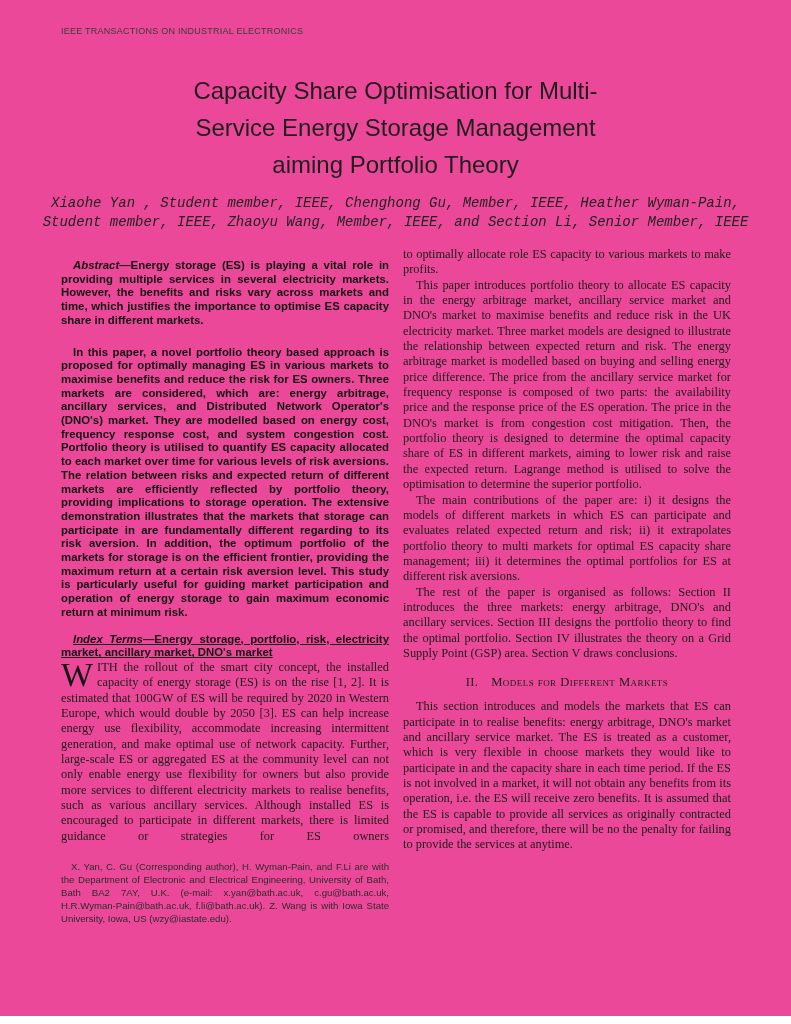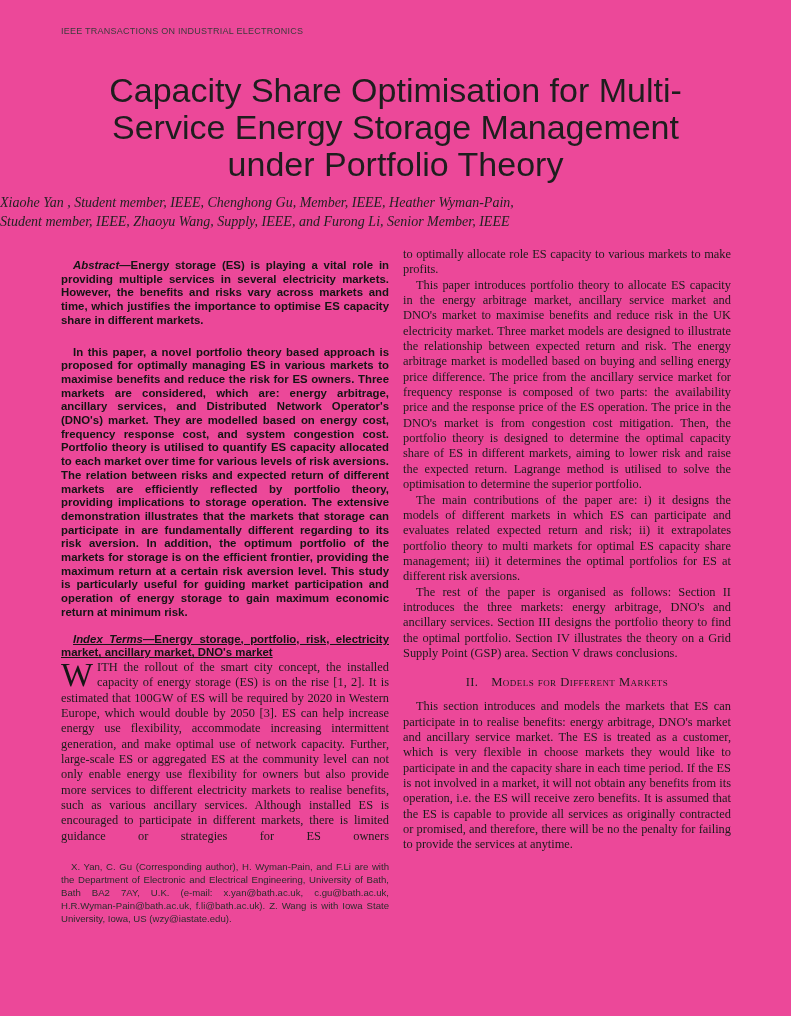--- a/index.html
+++ b/index.html
@@ -20,28 +20,28 @@
     position: absolute; left: 61px; top: 26px;
     font-family: "Liberation Sans", sans-serif;
     font-size: 9px; letter-spacing: 0.25px;
     color: #3b3b3b;
     white-space: nowrap;
   }
   .title-block {
     margin: 0 auto; padding-top: 72px;
     text-align: center;
     font-family: "Liberation Sans", sans-serif;
-    font-size: 34px; line-height: 37px;
+    font-size: 24px; line-height: 37px;
     font-weight: 400; color: #1e1e1e;
   }
   .title-line { display: block; }
   .authors-block {
     margin-top: 11px;
-    text-align: left;
-    font-family: Liberation Serif, serif;
+    text-align: center;
+    font-family: Liberation Mono, monospace;
     font-style: italic;
     font-size: 14px; line-height: 18.5px;
     color: #222222;
   }
   .author-line { display: block; white-space: nowrap; }
   .columns {
     display: flex;
     margin: 16px 60px 0 61px;
     gap: 14px;
   }
@@ -115,26 +115,26 @@
 </head>
 <body>
 
 <div class="page">
 
   <div class="running-header">IEEE TRANSACTIONS ON INDUSTRIAL ELECTRONICS</div>
 
   <h1 class="title-block">
     <span class="title-line">Capacity Share Optimisation for Multi-</span>
     <span class="title-line">Service Energy Storage Management</span>
-    <span class="title-line">under Portfolio Theory</span>
+    <span class="title-line">aiming Portfolio Theory</span>
   </h1>
 
   <div class="authors-block">
     <span class="author-line">Xiaohe Yan , Student member, IEEE, Chenghong Gu, Member, IEEE, Heather Wyman-Pain,</span>
-    <span class="author-line">Student member, IEEE, Zhaoyu Wang, Supply, IEEE, and Furong Li, Senior Member, IEEE</span>
+    <span class="author-line">Student member, IEEE, Zhaoyu Wang, Member, IEEE, and Section Li, Senior Member, IEEE</span>
   </div>
 
   <div class="columns">
 
     <div class="col col-left">
 
       <p class="abs first"><span class="lead-ital">Abstract</span><span>—Energy storage (ES) is playing a vital role in providing multiple services in several electricity markets. However, the benefits and risks vary across markets and time, which justifies the importance to optimise ES capacity share in different markets.</span></p>
 
       <p class="abs indent">In this paper, a novel portfolio theory based approach is proposed for optimally managing ES in various markets to maximise benefits and reduce the risk for ES owners. Three markets are considered, which are: energy arbitrage, ancillary services, and Distributed Network Operator's (DNO's) market. They are modelled based on energy cost, frequency response cost, and system congestion cost. Portfolio theory is utilised to quantify ES capacity allocated to each market over time for various levels of risk aversions. The relation between risks and expected return of different markets are efficiently reflected by portfolio theory, providing implications to storage operation. The extensive demonstration illustrates that the markets that storage can participate in are fundamentally different regarding to its risk aversion. In addition, the optimum portfolio of the markets for storage is on the efficient frontier, providing the maximum return at a certain risk aversion level. This study is particularly useful for guiding market participation and operation of energy storage to gain maximum economic return at minimum risk.</p>
 

